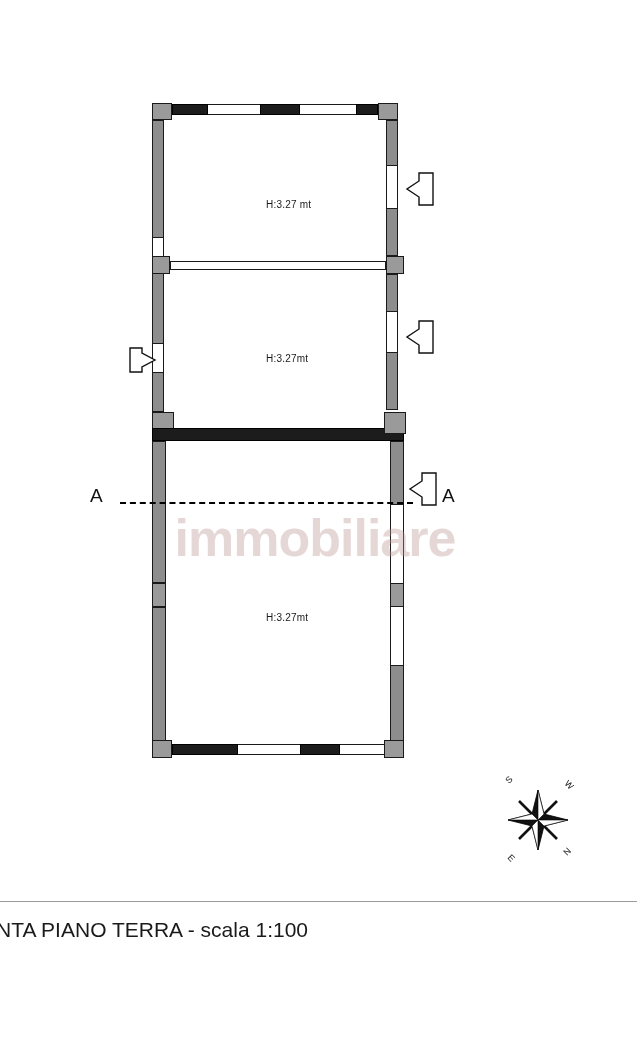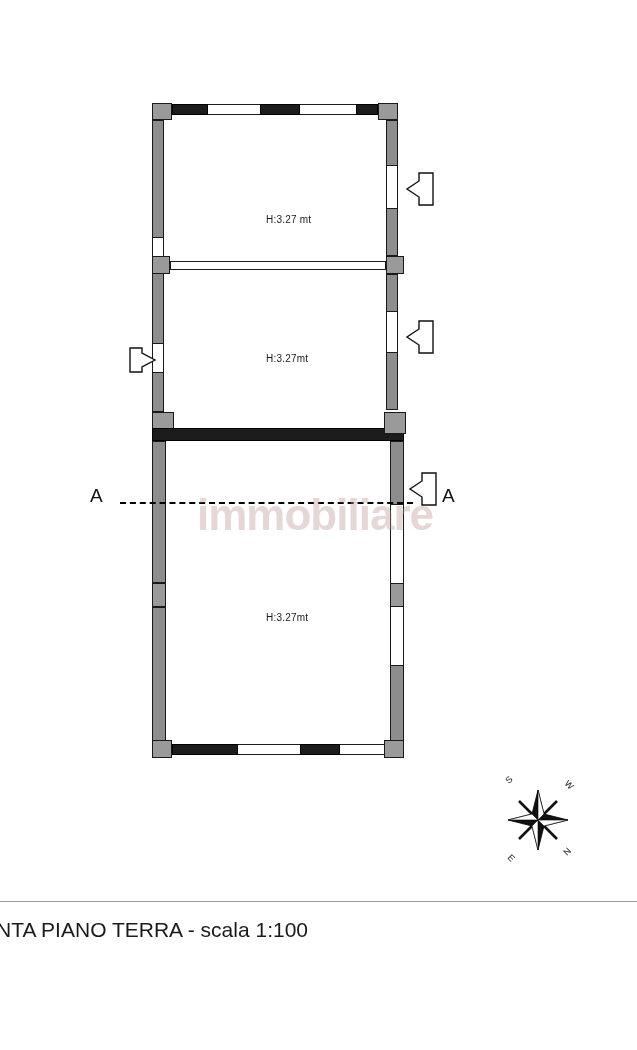--- a/index.html
+++ b/index.html
@@ -82,24 +82,24 @@
     position: absolute;
     font-size: 19px;
     color: #111;
     letter-spacing: 0.5px;
   }
 
   
   .watermark {
     position: absolute;
     left: 150px;
-    top: 490px;
+    top: 508px;
     width: 330px;
     text-align: center;
-    font-size: 44px;
+    font-size: 52px;
     font-weight: bold;
     color: rgba(190, 150, 150, 0.38);
     letter-spacing: -1px;
     user-select: none;
     pointer-events: none;
   }
 
   
   .caption-rule {
     position: absolute;
@@ -177,21 +177,21 @@
   <div class="opening-v" style="left:390px; top:607px; width:14px; height:58px;"></div>
   <div class="wall" style="left:390px; top:665px; width:14px; height:78px;"></div>
 
   <div class="pier" style="left:152px; top:740px; width:20px; height:18px;"></div>
   <div class="wall-dark" style="left:172px; top:744px; width:66px; height:11px;"></div>
   <div class="opening" style="left:238px; top:744px; width:62px; height:11px;"></div>
   <div class="wall-dark" style="left:300px; top:744px; width:40px; height:11px;"></div>
   <div class="opening" style="left:340px; top:744px; width:44px; height:11px;"></div>
   <div class="pier" style="left:384px; top:740px; width:20px; height:18px;"></div>
 
-  <div class="room-label" style="left:266px; top:214px;">H:3.27 mt</div>
+  <div class="room-label" style="left:266px; top:199px;">H:3.27 mt</div>
   <div class="room-label" style="left:266px; top:353px;">H:3.27mt</div>
   <div class="room-label" style="left:266px; top:612px;">H:3.27mt</div>
 
   <svg class="arrow" style="left:405px; top:170px;" width="30" height="38" viewBox="0 0 30 38">
     <path d="M28 3 L28 35 L14 35 L14 27 L2 19 L14 11 L14 3 Z" fill="#ffffff" stroke="#111" stroke-width="1.4"></path>
   </svg>
   <svg class="arrow" style="left:405px; top:318px;" width="30" height="38" viewBox="0 0 30 38">
     <path d="M28 3 L28 35 L14 35 L14 27 L2 19 L14 11 L14 3 Z" fill="#ffffff" stroke="#111" stroke-width="1.4"></path>
   </svg>
   <svg class="arrow" style="left:128px; top:345px;" width="30" height="30" viewBox="0 0 30 30">

